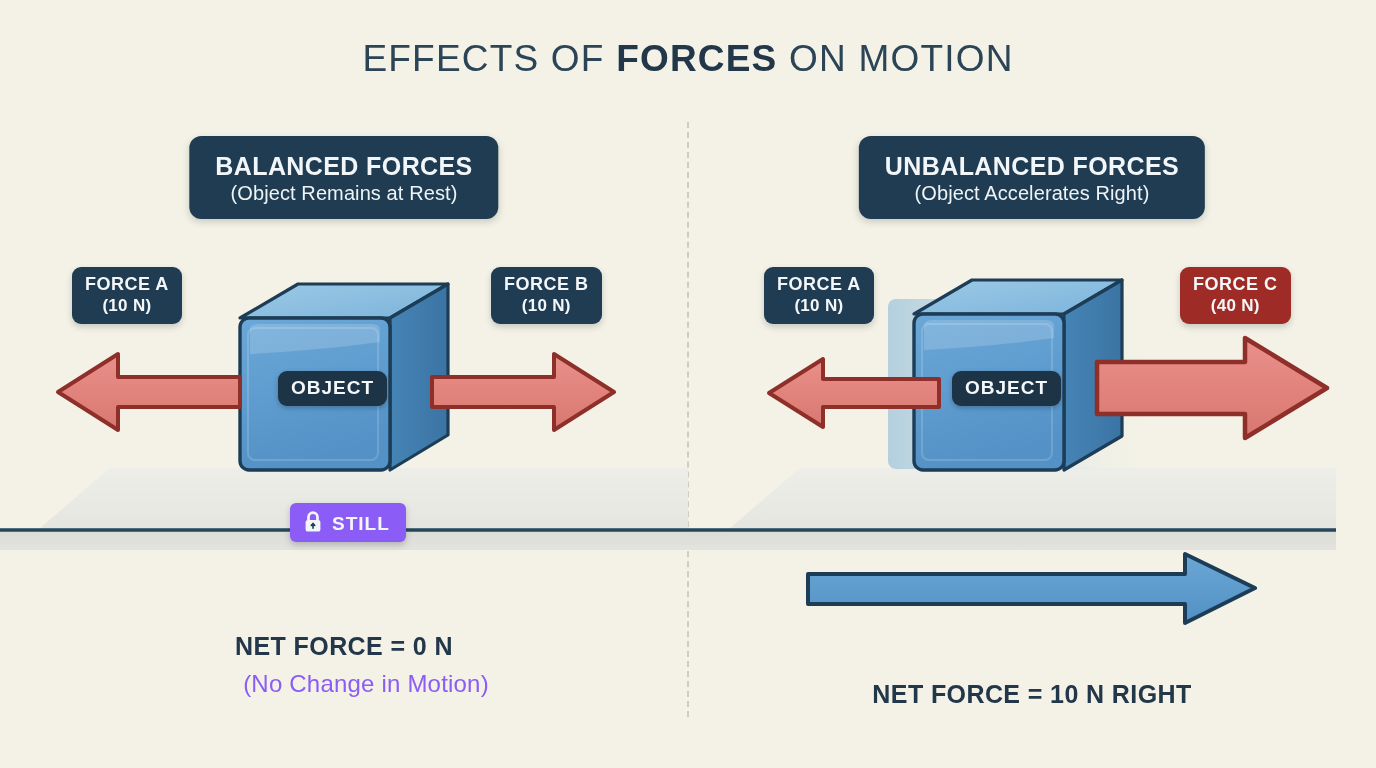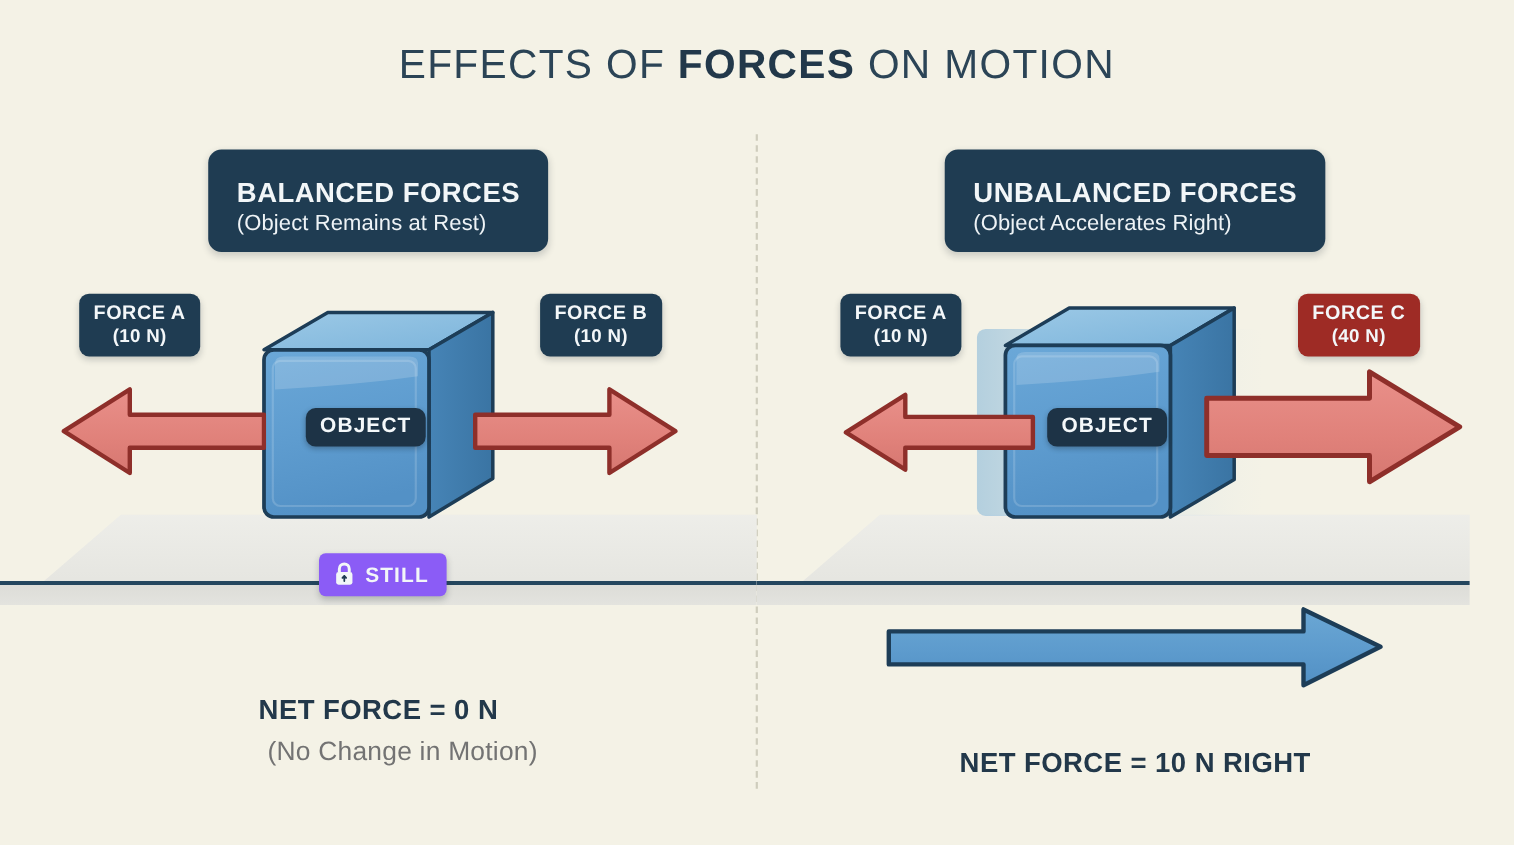--- a/index.html
+++ b/index.html
@@ -58,21 +58,22 @@
   .panel.right { left: 688px; }
 
   
   .header-badge {
     position: absolute;
     top: 136px;
     left: 50%;
     transform: translateX(-50%);
     background: #1f3c52;
     border-radius: 12px;
-    padding: 27px 26px 13px 26px;
+    padding: 17px 26px 13px 26px;
+    text-align: center;
     box-shadow: 0 3px 7px rgba(40,50,60,0.20);
     white-space: nowrap;
   }
   .header-badge .main {
     font-size: 25px;
     font-weight: 700;
     color: #f2f6f8;
     letter-spacing: 0.4px;
     line-height: 1.08;
   }
@@ -170,21 +171,21 @@
     font-size: 25px;
     font-weight: 700;
     color: #22384a;
     letter-spacing: 0.4px;
     line-height: 1.1;
     white-space: nowrap;
   }
   .caption .cap-sub {
     font-size: 24px;
     font-weight: 400;
-    color: #737373;
+    color: #8b5cf6;
     letter-spacing: 0.2px;
     line-height: 1.2;
     margin-top: 9px;
     white-space: nowrap;
     padding-left: 44px;
   }
 </style>
 </head>
 <body>
 

